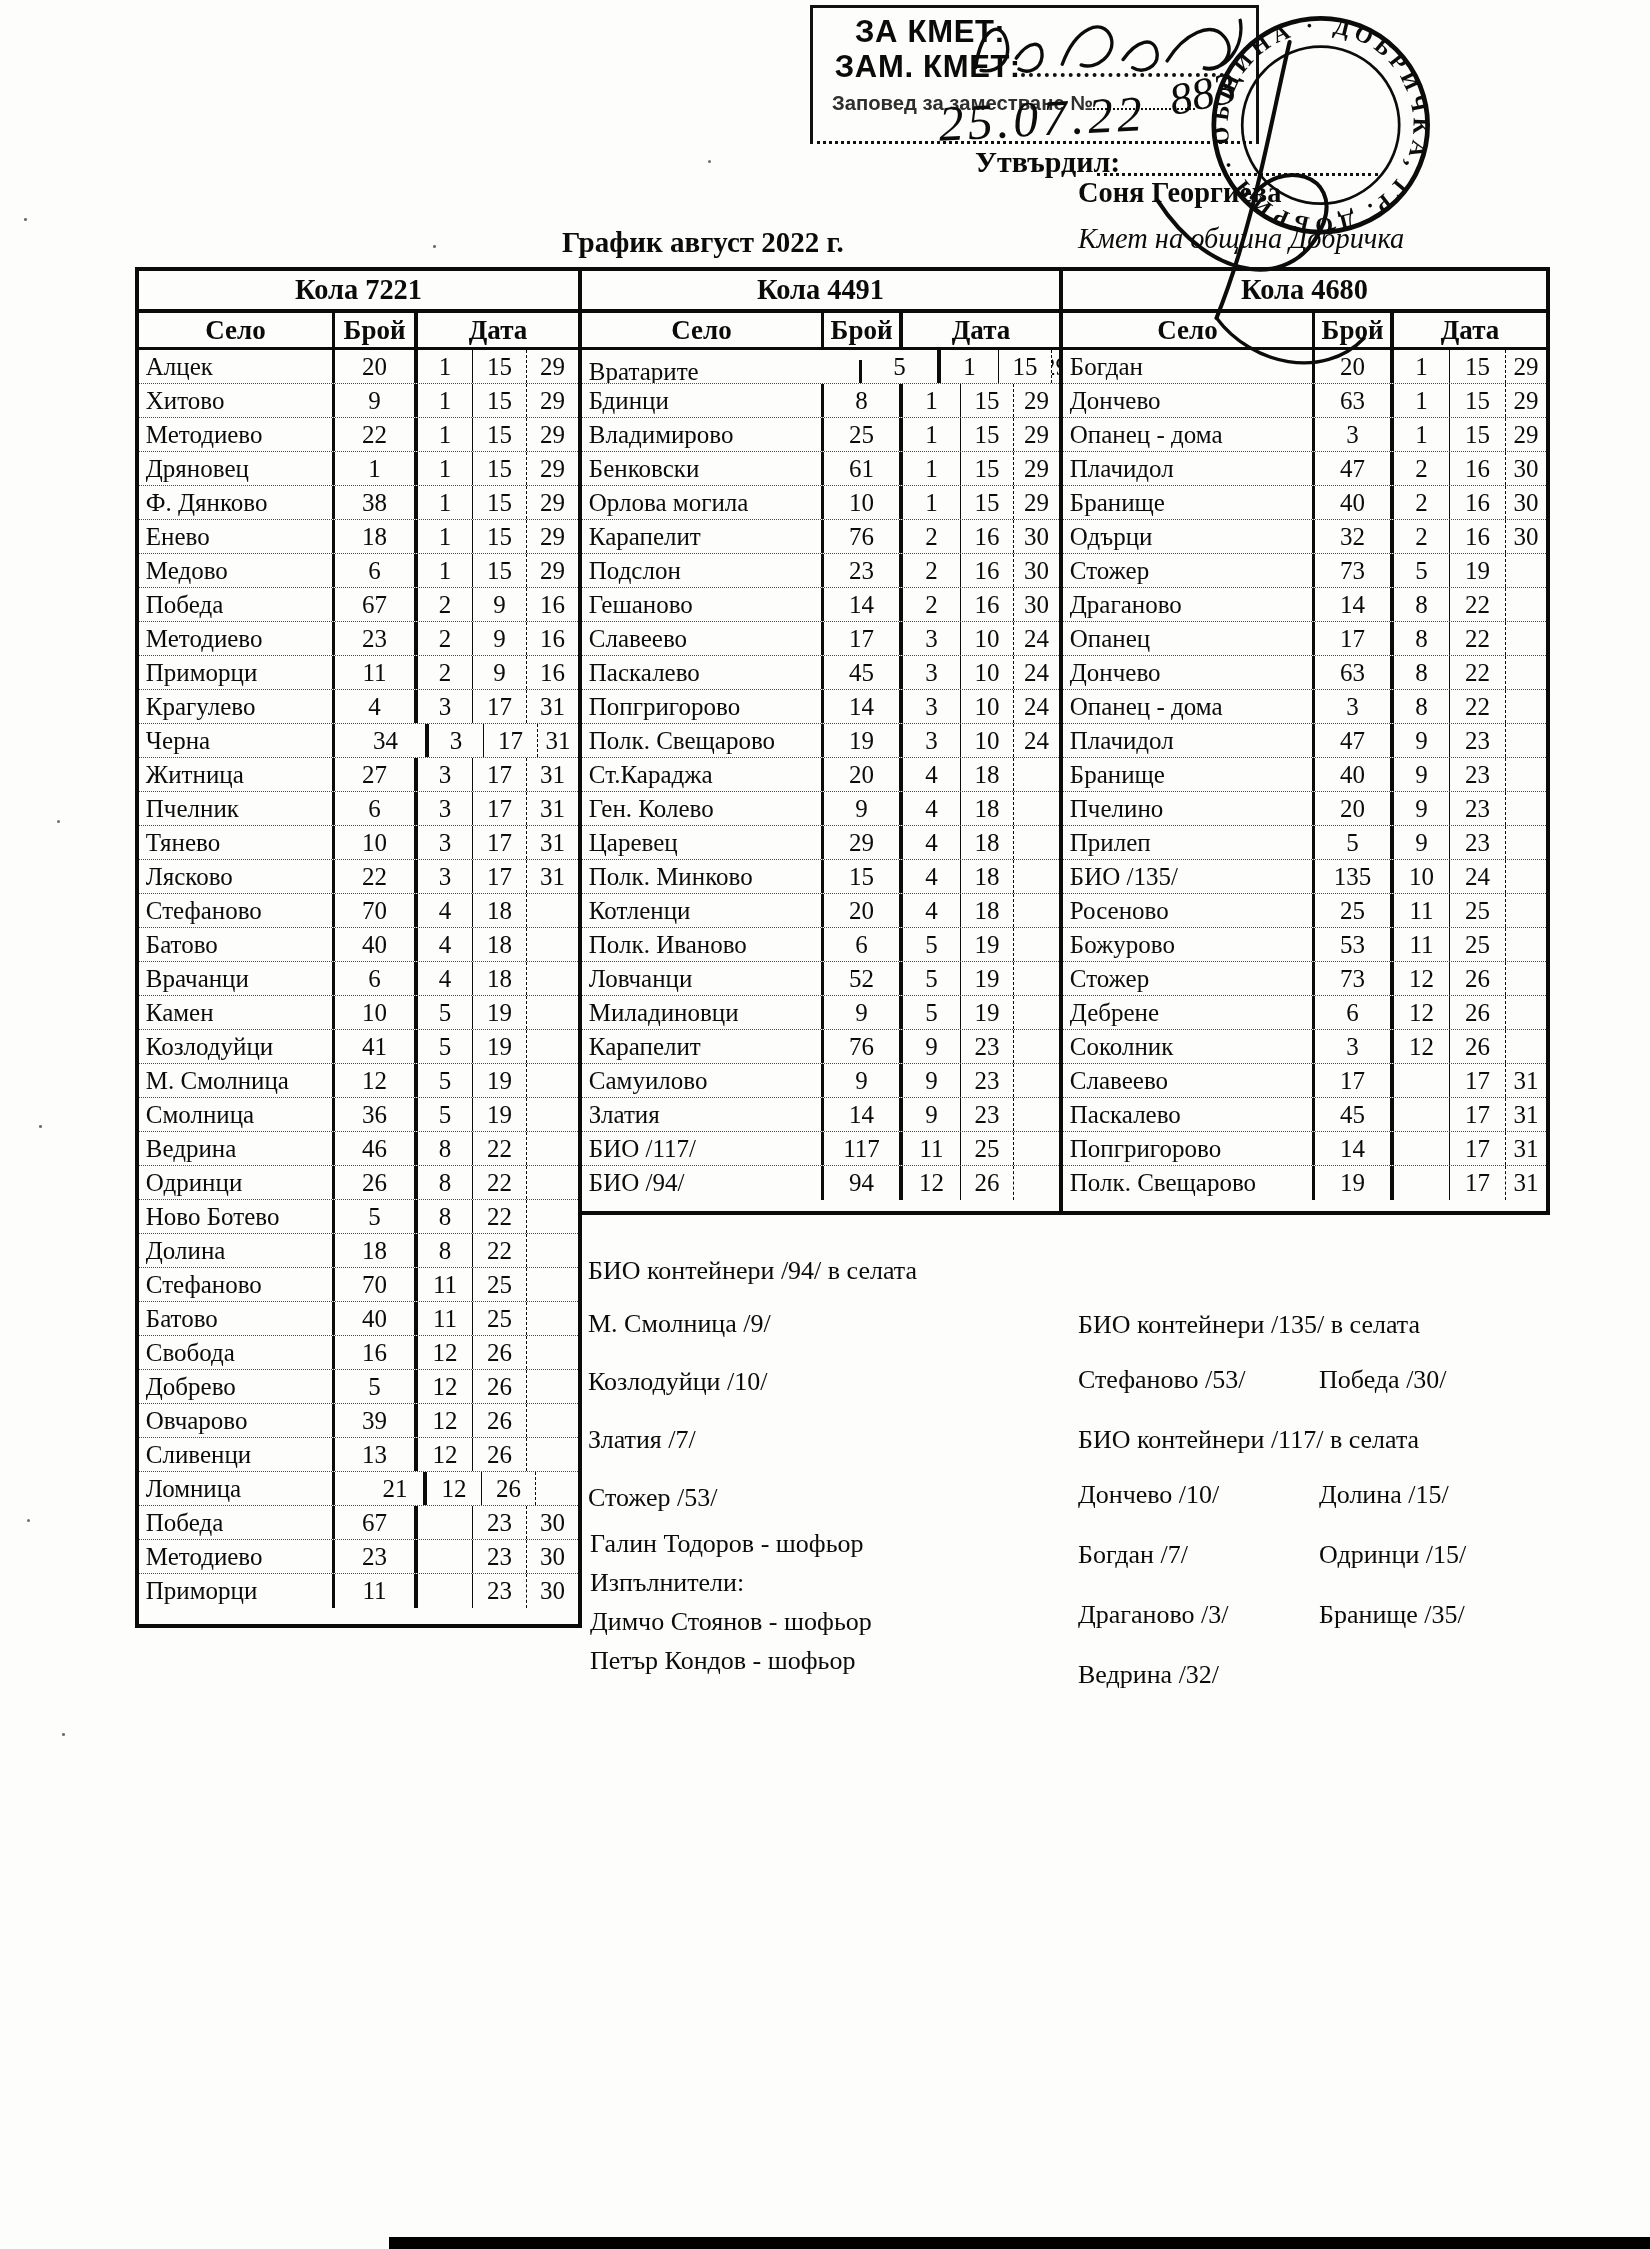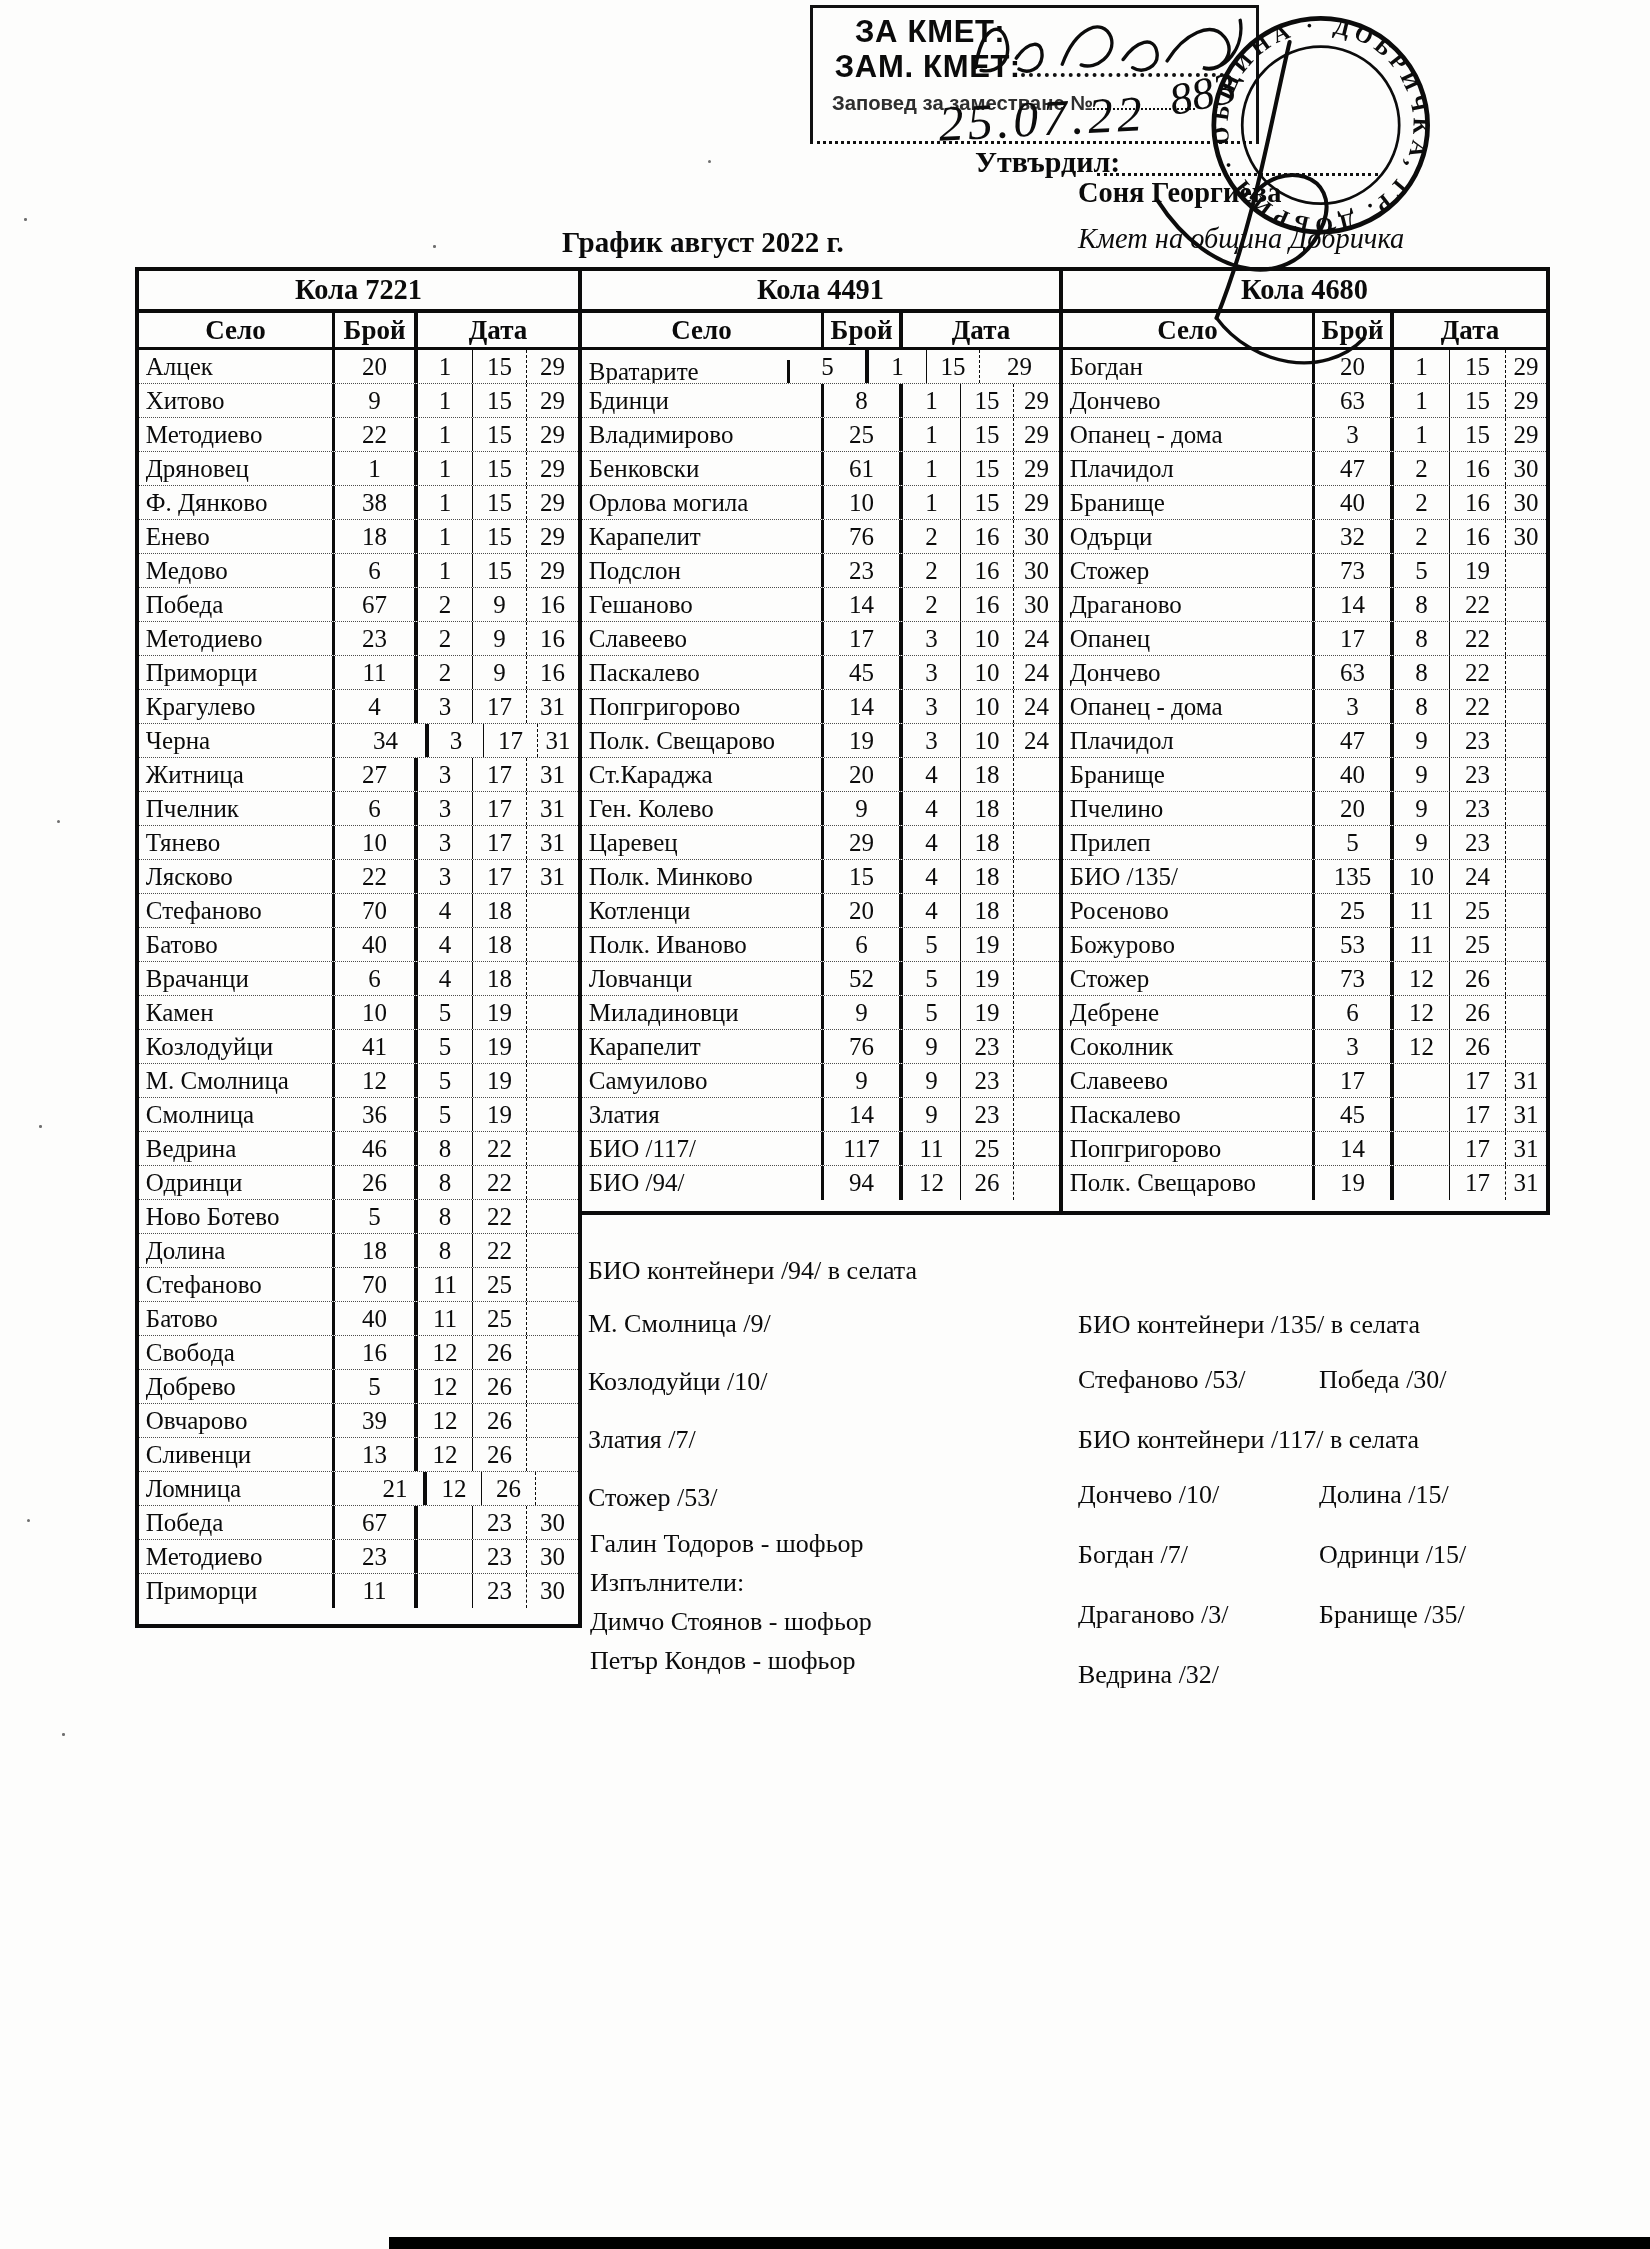--- a/index.html
+++ b/index.html
@@ -335,21 +335,21 @@
       </div>
     </div>
     <div class="sec" style="left: 578px; top: 267px; width: 485px; height: 948px;">
       <div class="sec-h1">Кола 4491</div>
       <div class="sec-h2">
         <div class="h2c br5" style="width: 242px;">Село</div>
         <div class="h2c br6" style="width: 79px;">Брой</div>
         <div class="h2c" style="flex: 1 1 0%;">Дата</div>
       </div>
       <div class="trow">
-        <div class="c name br5" style="width: 208px; margin-top: 10px;">Вратарите</div>
+        <div class="c name br5" style="width: 280px; margin-top: 10px;">Вратарите</div>
         <div class="c num br6" style="width: 79px;">5</div>
         <div class="c num brthin" style="width: 58px;">1</div>
         <div class="c num brdash" style="width: 53px;">15</div>
         <div class="c num" style="flex: 1 1 0%;">29</div>
       </div>
       <div class="trow">
         <div class="c name br5" style="width: 242px;">Бдинци</div>
         <div class="c num br6" style="width: 79px;">8</div>
         <div class="c num brthin" style="width: 58px;">1</div>
         <div class="c num brdash" style="width: 53px;">15</div>

